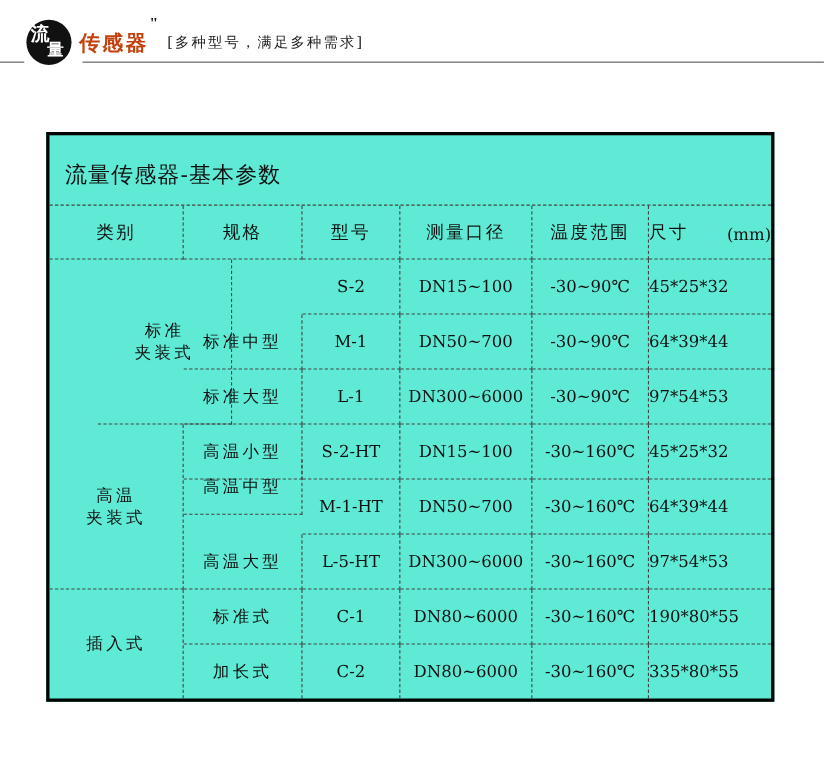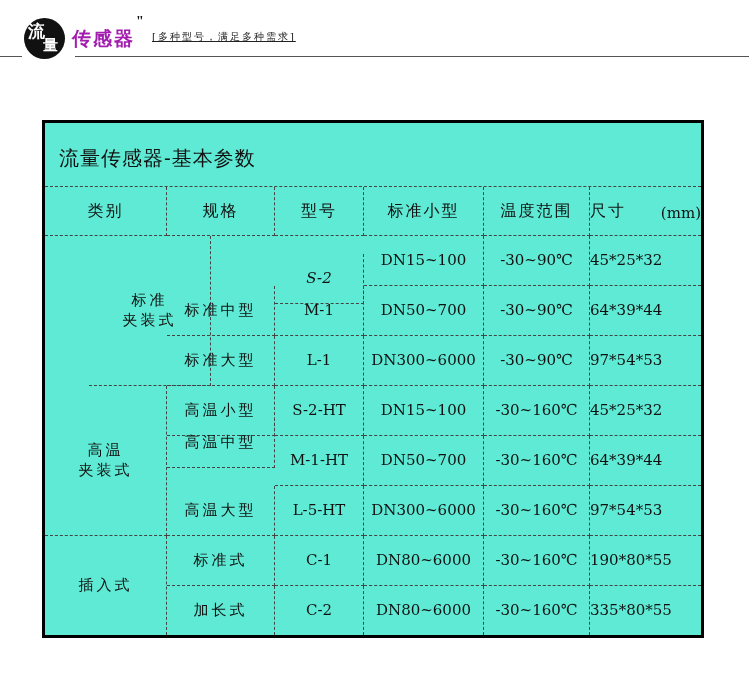--- a/index.html
+++ b/index.html
@@ -9,26 +9,26 @@
     
     .banner-line-left { position: absolute; left: 0; top: 56px; width: 22px; height: 1px; background: #555; }
     .banner-line-right { position: absolute; left: 75px; top: 56px; width: 674px; height: 1px; background: #555; }
     .logo-circle {
       position: absolute; left: 24px; top: 18px; width: 41px; height: 41px; border-radius: 50%;
       background: #111; color: #fff;
     }
     .logo-char1 { position: absolute; left: 4px; top: 5px; font-size: 17px; font-weight: bold; line-height: 1; color:#fff; }
     .logo-char2 { position: absolute; left: 19px; top: 20px; font-size: 15px; font-weight: bold; line-height: 1; color:#fff; }
     .banner-title {
-      position: absolute; left: 72px; top: 26px; font-size: 19px; font-weight: bold; letter-spacing: 2px; color: #a21caf;
+      position: absolute; left: 72px; top: 26px; font-size: 19px; font-weight: bold; letter-spacing: 2px; color: #c2410c;
       font-family: "DejaVu Sans", "Liberation Sans", sans-serif;
     }
     .banner-quote { position: absolute; left: 136px; top: 14px; font-size: 14px; font-weight: bold; color: #111; font-family: "Liberation Serif", serif; }
     .banner-subtitle {
-      position: absolute; left: 152px; top: 30px; font-size: 10px; letter-spacing: 2px; color: #222; text-decoration: underline;
+      position: absolute; left: 152px; top: 30px; font-size: 13px; letter-spacing: 2px; color: #222;
     }
 
     
     .table-frame {
       position: absolute; left: 42px; top: 120px; width: 662px; height: 518px;
       border: 3px solid #000; background: #5eead4;
     }
     .table-title {
       position: absolute; left: 0; top: 0; width: 100%; height: 64px;
       border-bottom: 1px dashed #444;
@@ -60,33 +60,33 @@
   <div class="banner-quote">"</div>
   <div class="banner-subtitle">[多种型号，满足多种需求]</div>
 </div>
 
 <div class="table-frame">
   <div class="table-title">流量传感器-基本参数</div>
 
   <div class="cell hdr" style="left:0;top:64px;width:122px;height:49px;">类别</div>
   <div class="cell hdr" style="left:122px;top:64px;width:108px;height:49px;">规格</div>
   <div class="cell hdr" style="left:230px;top:64px;width:89px;height:49px;">型号</div>
-  <div class="cell hdr" style="left:319px;top:64px;width:120px;height:49px;">标准小型</div>
+  <div class="cell hdr" style="left:319px;top:64px;width:120px;height:49px;">测量口径</div>
   <div class="cell hdr" style="left:439px;top:64px;width:106px;height:49px;">温度范围</div>
   <div class="cell hdr last-col" style="left:545px;top:64px;width:111px;height:49px;">
     <span>尺寸</span>
       <span class="mm">(mm)</span>
   </div>
 
   <div class="cell cjk category" style="left:0;top:113px;width:122px;height:150px;margin-left:44px;">
     <span>标准</span>
     <span>夹装式</span>
   </div>
 
-  <div class="cell num" style="left:230px;top:131px;width:89px;height:50px;font-style:italic;">S-2</div>
+  <div class="cell num" style="left:230px;top:113px;width:89px;height:50px;">S-2</div>
   <div class="cell num" style="left:319px;top:113px;width:120px;height:50px;">DN15~100</div>
   <div class="cell num" style="left:439px;top:113px;width:106px;height:50px;">-30~90℃</div>
   <div class="cell num last-col" style="left:545px;top:113px;width:111px;height:50px;">45*25*32</div>
 
   <div class="cell cjk" style="left:122px;top:163px;width:108px;height:50px;">标准中型</div>
   <div class="cell num" style="left:230px;top:163px;width:89px;height:50px;">M-1</div>
   <div class="cell num" style="left:319px;top:163px;width:120px;height:50px;">DN50~700</div>
   <div class="cell num" style="left:439px;top:163px;width:106px;height:50px;">-30~90℃</div>
   <div class="cell num last-col" style="left:545px;top:163px;width:111px;height:50px;">64*39*44</div>
 

